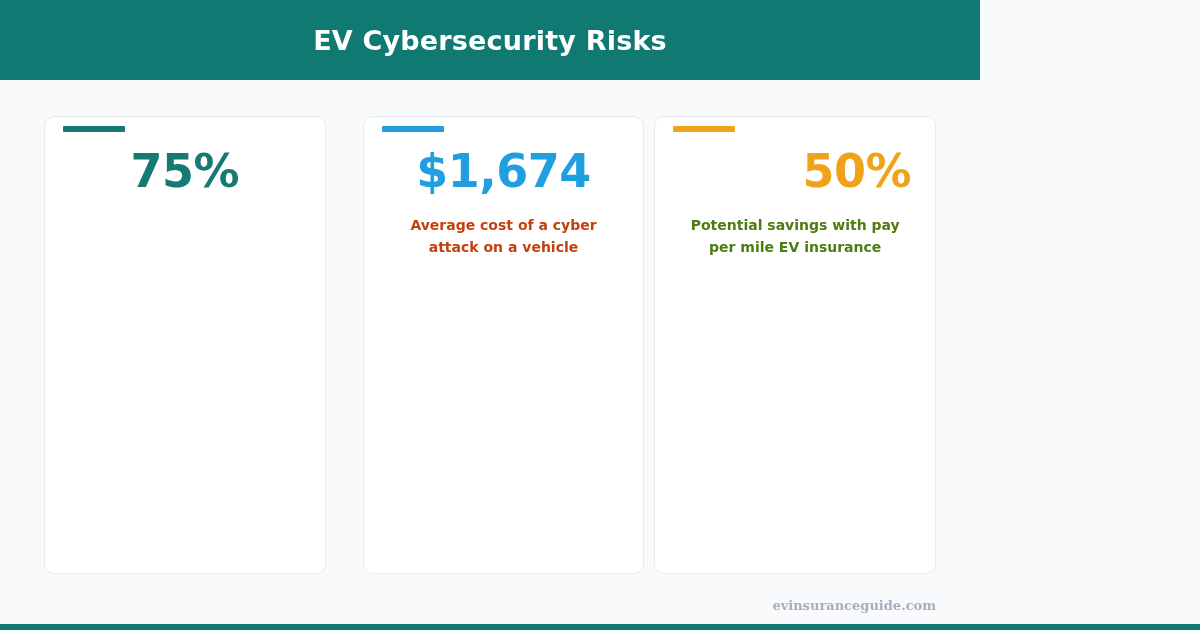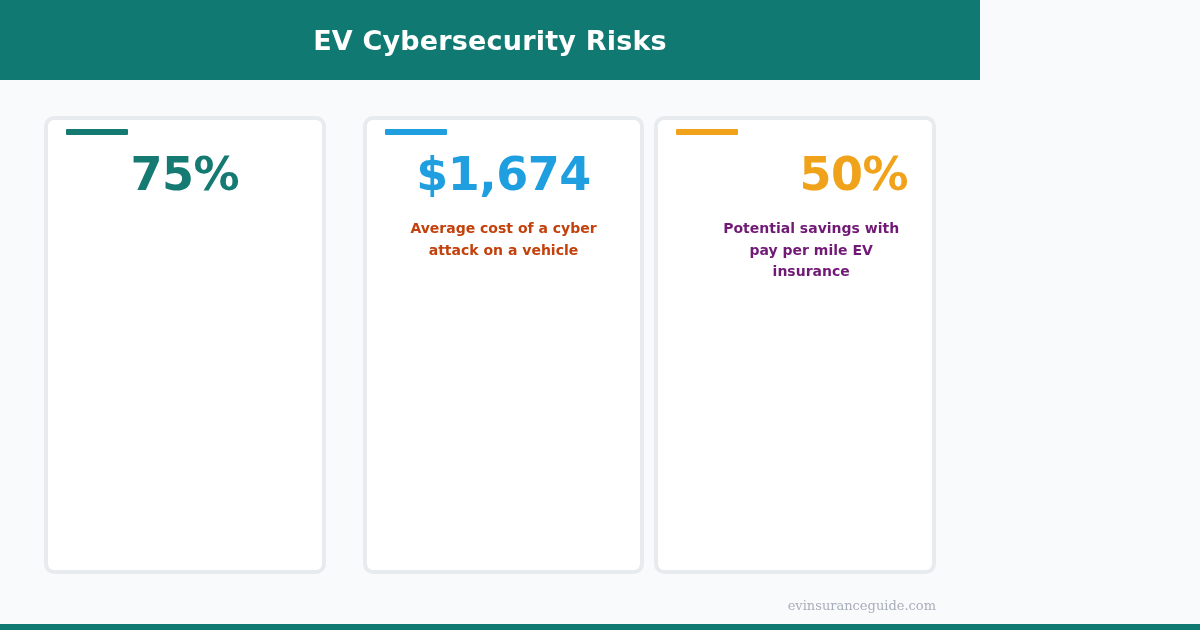--- a/index.html
+++ b/index.html
@@ -31,21 +31,21 @@
   .cards {
     flex:1 1 auto;
     display:flex;
     align-items:stretch;
     gap:10px;
     padding:36px 44px 0 44px;
   }
   .card {
     flex:1 1 0;
     background:#ffffff;
-    border:4px solid #84cc16;
+    border:1px solid #84cc16;
     border-radius:10px;
     position:relative;
     padding:0 24px;
     height:458px;
   }
   .accent-bar {
     position:absolute;
     top:9px; left:18px;
     width:62px; height:6px;
     border-radius:1px;
@@ -75,20 +75,21 @@
     height:50px;
     display:flex;
     align-items:center;
     justify-content:flex-end;
     padding:0 44px 0 0;
   }
   .footer-source {
     font-size:13px;
     color:#a8aeba;
     font-family:"DejaVu Serif", serif;
+    font-weight:bold;
   }
   .bottom-rule {
     position:absolute;
     left:0; bottom:0;
     width:1200px; height:6px;
     background:#107a72;
   }
 </style>
 </head>
 <body style="background: rgb(248, 250, 251);">
@@ -108,21 +109,21 @@
 
     <div class="card" style="background: rgb(255, 255, 255); border-color: rgb(232, 235, 238); margin-left: 27px;">
       <div class="accent-bar" style="background: rgb(31, 159, 224);"></div>
       <div class="stat-value" style="color: rgb(31, 159, 224);">$1,674</div>
       <div class="stat-label" style="color: #c2410c;">Average cost of a cyber attack on a vehicle</div>
     </div>
 
     <div class="card" style="background: rgb(255, 255, 255); border-color: rgb(232, 235, 238);">
       <div class="accent-bar" style="background: rgb(240, 163, 26);"></div>
       <div class="stat-value" style="color: rgb(240, 163, 26); text-align: right;">50%</div>
-      <div class="stat-label" style="color: #701a75; margin-left: 32px;">Potential savings with pay per mile EV insurance</div>
+      <div class="stat-label" style="color: #4d7c0f;">Potential savings with pay per mile EV insurance</div>
     </div>
 
   </div>
 
   <div class="footer">
     <div class="footer-source" style="color: rgb(168, 174, 186);">evinsuranceguide.com</div>
   </div>
 
   <div class="bottom-rule" style="background: rgb(16, 122, 114);"></div>
 

